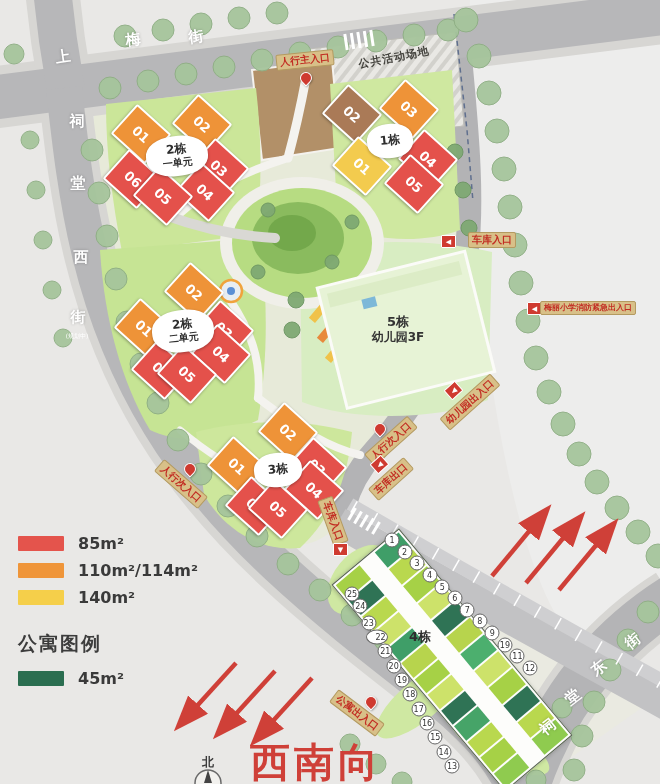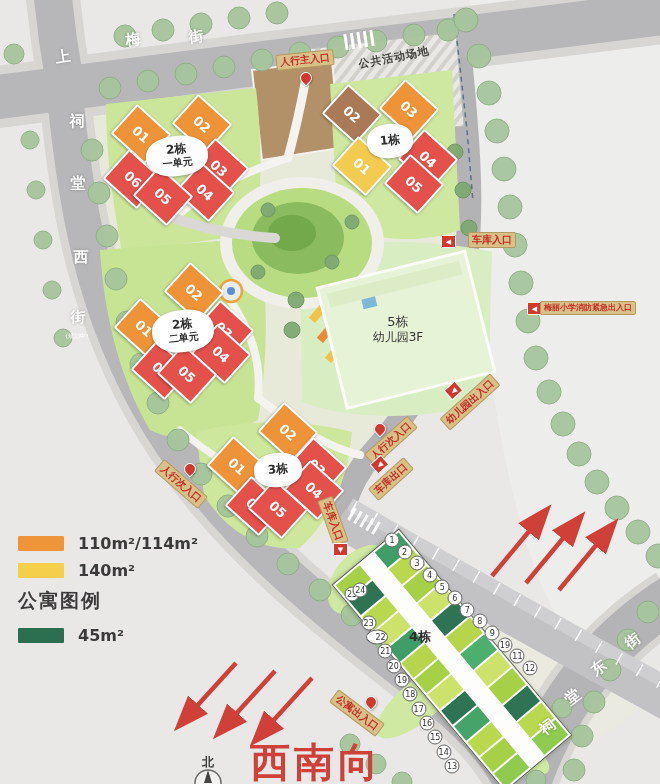--- a/index.html
+++ b/index.html
@@ -42,34 +42,34 @@
   #b4bar{position:absolute;z-index:1;left:317px;top:616px;width:270px;height:88px;
          transform:rotate(50deg);background:#fdfdfb;border:1px solid #55604f;padding:2px;
          box-sizing:border-box;display:flex;flex-direction:column;gap:2px;
          box-shadow:0 1px 4px rgba(0,0,0,.25);}
   .b4row{flex:1.1;display:flex;gap:2px;} .b4mid{flex:.55;}
   .b4row span{flex:1;}
   .stall{position:absolute;z-index:3;width:13px;height:13px;border-radius:50%;background:#fff;
          border:1px solid #666;font-size:8px;display:flex;align-items:center;justify-content:center;
          color:#333;transform:translate(-50%,-50%);}
   
-  .b5lbl{position:absolute;z-index:2;text-align:center;color:#333;font-weight:normal;
+  .b5lbl{position:absolute;z-index:2;text-align:center;color:#333;font-weight:bold;
          line-height:1.25;transform:translate(-50%,-50%);}
   .b5lbl .l1{font-size:13px;} .b5lbl .l2{font-size:12px;}
   #b4lbl{position:absolute;z-index:3;color:#2e2e2e;font-weight:bold;font-size:13px;
          transform:translate(-50%,-50%);}
   
   #legend{position:absolute;z-index:5;left:18px;top:534px;width:230px;}
   .lg-title{font-size:19px;font-weight:bold;color:#3c3c3c;letter-spacing:2px;margin-bottom:12px;}
   .lg-row{display:flex;align-items:center;margin-bottom:8px;}
   .lg-sw{width:46px;height:15px;margin-right:14px;border-radius:1px;}
   .lg-lb{font-size:16px;color:#3a3a3a;font-weight:bold;}
   .sw-85{background:#e4544c;} .sw-110{background:#ef9539;} .sw-133{background:#ac7b55;}
   .sw-140{background:#f5cf4a;} .sw-38{background:#33a05d;} .sw-45{background:#2b6e50;}
-  #lg-apt-title{margin-top:8px;}
+  #lg-apt-title{margin-top:24px;}
   .cmp{position:absolute;z-index:3;color:#3a3a3a;font-weight:bold;font-size:12px;
        transform:translate(-50%,-50%);}
 </style>
 </head>
 <body>
 
 <div id="stage">
 
 <svg id="svgmap" width="660" height="784" viewBox="0 0 660 784">
   <defs>
@@ -377,20 +377,24 @@
 <span class="pin" style="left:184px;top:463px"></span>
 <div class="tag" style="left:181px;top:484px;transform:translate(-50%,-50%) rotate(41deg)">人行次入口</div>
 <span class="pin" style="left:365px;top:696px"></span>
 <div class="tag" style="left:357px;top:713px;transform:translate(-50%,-50%) rotate(37deg)">公寓出入口</div>
 
 <div class="dir" style="left:250px;top:735px;font-size:40px">西南向</div>
 <span class="cmp" style="left:208px;top:762px">北</span>
 
 <div id="legend">
   <div class="lg-row">
+        <span class="lg-sw sw-85"></span>
+        <span class="lg-lb">85m²</span>
+      </div>
+  <div class="lg-row">
         <span class="lg-sw sw-110"></span>
         <span class="lg-lb">110m²/114m²</span>
       </div>
   <div class="lg-row">
         <span class="lg-sw sw-140"></span>
         <span class="lg-lb">140m²</span>
       </div>
   <div class="lg-title" id="lg-apt-title">公寓图例</div>
   <div class="lg-row">
         <span class="lg-sw sw-45"></span>
@@ -405,21 +409,21 @@
     <div class="stall" style="left: 429.636px; top: 574.909px;">4</div>
     <div class="stall" style="left: 442.182px; top: 586.545px;">5</div>
     <div class="stall" style="left: 454.727px; top: 598.182px;">6</div>
     <div class="stall" style="left: 467.273px; top: 609.818px;">7</div>
     <div class="stall" style="left: 479.818px; top: 621.455px;">8</div>
     <div class="stall" style="left: 492.364px; top: 633.091px;">9</div>
     <div class="stall" style="left: 504.909px; top: 644.727px;">19</div>
     <div class="stall" style="left: 517.455px; top: 656.364px;">11</div>
     <div class="stall" style="left: 530px; top: 668px;">12</div>
     <div class="stall" style="left: 352px; top: 594px;">25</div>
-    <div class="stall" style="left: 360.333px; top: 590px;">24</div>
+    <div class="stall" style="left: 360.333px; top: 606px;">24</div>
     <div class="stall" style="left: 368.667px; top: 622.667px;">23</div>
     <div class="stall" style="left: 377px; top: 637px; padding-left: 7px;">22</div>
     <div class="stall" style="left: 385.333px; top: 651.333px;">21</div>
     <div class="stall" style="left: 393.667px; top: 665.667px;">20</div>
     <div class="stall" style="left: 402px; top: 680px;">19</div>
     <div class="stall" style="left: 410.333px; top: 694.333px;">18</div>
     <div class="stall" style="left: 418.667px; top: 708.667px;">17</div>
     <div class="stall" style="left: 427px; top: 723px;">16</div>
     <div class="stall" style="left: 435.333px; top: 737.333px;">15</div>
     <div class="stall" style="left: 443.667px; top: 751.667px;">14</div>

